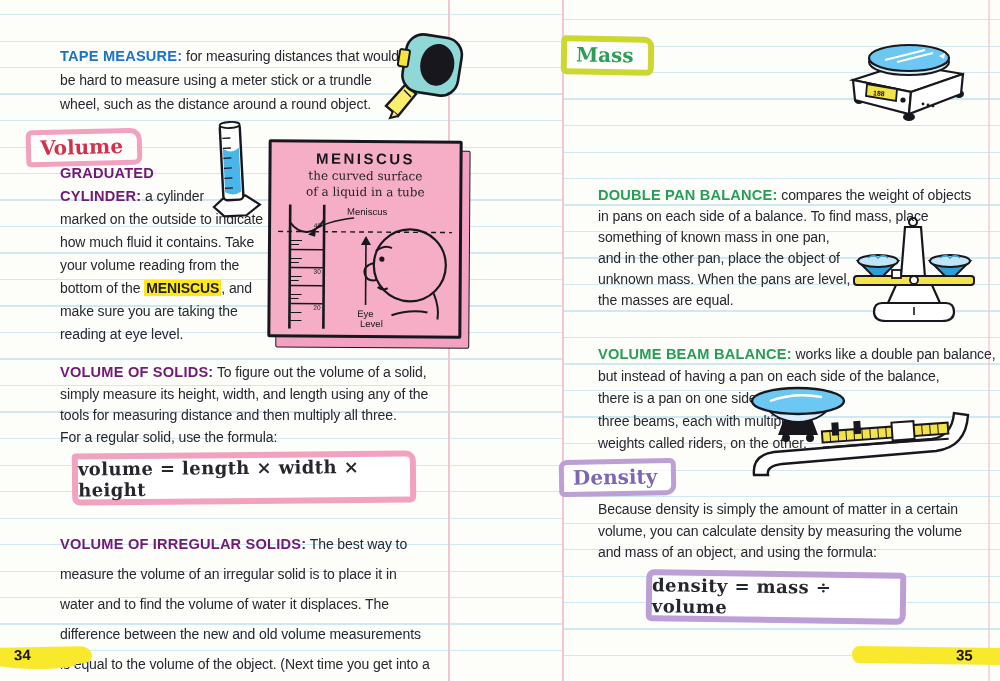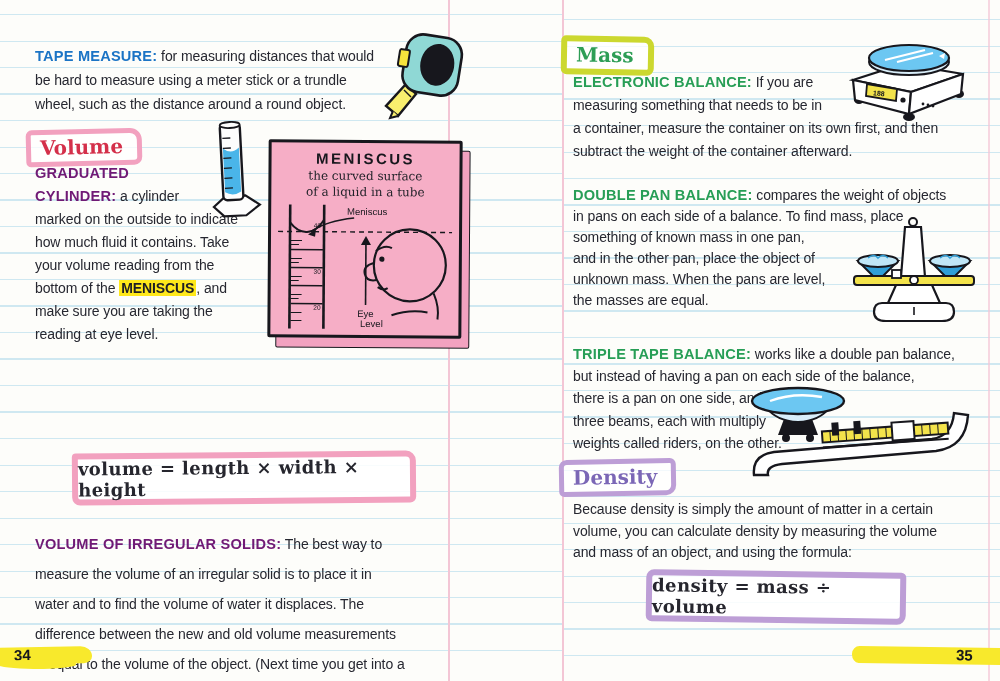--- a/index.html
+++ b/index.html
@@ -11,21 +11,21 @@
     background-position:0 -11px;}
   .page-right{left:563px;width:437px;
     background-image:repeating-linear-gradient(to bottom,transparent 0 25px,#cfe8f1 25px 26.5px);
     background-position:0 -6px;}
   .vline{position:absolute;top:0;width:2px;height:681px;background:#f3c6d5;}
   .vline-a{left:448px;}
   .vline-b{left:562px;}
   .vline-c{left:988px;opacity:.7;}
 
   .para{position:absolute;white-space:pre-line;font-size:14px;color:#262730;
-        letter-spacing:-.1px;}
+        letter-spacing:-.1px;margin-left:25px;}
   .term{font-weight:700;font-size:14.6px;letter-spacing:.2px;white-space:pre-line;}
   .t-blue{color:#1b74c5}.t-red{color:#701a75}.t-green{color:#279e56}
   .hl{background:#ffe81a;font-weight:800;color:#1d1d25;padding:0 2px;}
 
   .p-tape{left:35px;top:44px;line-height:24px;}
   .p-grad{left:35px;top:162px;line-height:23px;}
   .p-solids{left:35px;top:362px;line-height:21.6px;}
   .p-irregular{left:35px;top:529px;line-height:30px;}
   .p-electronic{left:573px;top:71px;line-height:23px;}
   .p-double{left:573px;top:185px;line-height:21px;}
@@ -148,40 +148,40 @@
       <circle cx="136" cy="62" r="36" fill="none" stroke="#17171d" stroke-width="2.2"></circle>
       <path d="M102,48 q9,-7 16,-3" fill="none" stroke="#17171d" stroke-width="2"></path>
       <circle cx="108" cy="56" r="2.6" fill="#17171d"></circle>
       <path d="M100,60 q-11,3 -9,11 q2,8 12,6" fill="none" stroke="#17171d" stroke-width="2"></path>
       <path d="M104,84 q6,4 10,1" fill="none" stroke="#17171d" stroke-width="2"></path>
       <path d="M160,90 q6,14 4,26" fill="none" stroke="#17171d" stroke-width="2"></path>
       <path d="M118,112 q18,-6 36,-3" fill="none" stroke="#17171d" stroke-width="2"></path>
     </svg>
   </div>
 
+  <div class="para p-solids"><span class="term t-red">VOLUME OF SOLIDS:</span><span> To figure out the volume of a solid,
+simply measure its height, width, and length using any of the
+tools for measuring distance and then multiply all three.
+For a regular solid, use the formula:</span></div>
 
   <div class="fbox f-volume">
       <span>volume = length × width × height</span>
     </div>
 
   <div class="para p-irregular"><span class="term t-red">VOLUME OF IRREGULAR SOLIDS:</span><span> The best way to
 measure the volume of an irregular solid is to place it in
 water and to find the volume of water it displaces. The
 difference between the new and old volume measurements
 is equal to the volume of the object. (Next time you get into a
 bathtub, try to figure out the volume of water you displace.)</span></div>
 
   <div class="swash swash-34"><span>34</span></div>
 
   <div class="hbox h-mass"><span>Mass</span></div>
 
-  <div class="para p-electronic"><span class="term t-green">ELECTRONIC BALANCE:</span><span> If you are
-measuring something that needs to be in
-a container, measure the container on its own first, and then
-subtract the weight of the container afterward.</span></div>
 
   <svg class="illus i-elec" width="124" height="94" viewBox="0 0 124 94">
     <ellipse cx="14" cy="72" rx="5" ry="4" fill="#17171d"></ellipse>
     <ellipse cx="64" cy="89" rx="6" ry="4" fill="#17171d"></ellipse>
     <ellipse cx="114" cy="66" rx="5" ry="4" fill="#17171d"></ellipse>
     <polygon points="8,52 58,36 118,46 66,64" fill="#ffffff" stroke="#17171d" stroke-width="2.2"></polygon>
     <polygon points="8,52 66,64 64,86 10,72" fill="#ffffff" stroke="#17171d" stroke-width="2.2"></polygon>
     <polygon points="66,64 118,46 116,66 64,86" fill="#ffffff" stroke="#17171d" stroke-width="2.2"></polygon>
     <ellipse cx="64" cy="34" rx="40" ry="13" fill="#d9eefa" stroke="#17171d" stroke-width="2"></ellipse>
     <ellipse cx="64" cy="30" rx="40" ry="13" fill="#6cc7f2" stroke="#17171d" stroke-width="2.2"></ellipse>
@@ -212,21 +212,21 @@
     <ellipse cx="102" cy="46" rx="20" ry="6" fill="#bfe6f7" stroke="#17171d" stroke-width="2"></ellipse>
     <path d="M92,43 q6,-5 10,0 q5,-5 10,0" fill="none" stroke="#2f9fd8" stroke-width="1.6"></path>
     <rect x="6" y="61" width="120" height="9" rx="3" fill="#f3e34b" stroke="#17171d" stroke-width="2"></rect>
     <rect x="44" y="55" width="9" height="8" fill="#ffffff" stroke="#17171d" stroke-width="1.8"></rect>
     <circle cx="66" cy="65" r="4" fill="#ffffff" stroke="#17171d" stroke-width="1.8"></circle>
     <polygon points="48,70 84,70 92,88 40,88" fill="#ffffff" stroke="#17171d" stroke-width="2.2"></polygon>
     <path d="M34,88 h64 q8,0 8,9 q0,9 -12,9 h-56 q-12,0 -12,-9 q0,-9 8,-9 Z" fill="#ffffff" stroke="#17171d" stroke-width="2.2"></path>
     <line x1="66" y1="92" x2="66" y2="100" stroke="#17171d" stroke-width="1.6"></line>
   </svg>
 
-  <div class="para p-triple"><span class="term t-green">TRIPLE TAPE BALANCE:</span><span> works like a double pan balance,
+  <div class="para p-triple"><span class="term t-green">VOLUME BEAM BALANCE:</span><span> works like a double pan balance,
 but instead of having a pan on each side of the balance,
 there is a pan on one side, and
 three beams, each with multiply
 weights called riders, on the other.</span></div>
 
   <svg class="illus i-triple" width="258" height="100" viewBox="0 0 258 100">
     <path d="M18,94 q-2,-20 20,-23 l158,-13 q20,-3 22,-26 l14,2 q-2,32 -32,36 l-154,13 q-16,2 -14,11 Z" fill="#ffffff" stroke="#17171d" stroke-width="2.4"></path>
     <g transform="rotate(-4 150 50)">
       <rect x="86" y="46" width="126" height="11" fill="#f3e34b" stroke="#17171d" stroke-width="2"></rect>
       <path d="M94,46 v11 M102,46 v11 M110,46 v11 M118,46 v11 M126,46 v11 M134,46 v11 M142,46 v11 M150,46 v11 M186,46 v11 M194,46 v11 M202,46 v11" stroke="#17171d" stroke-width="1"></path>

